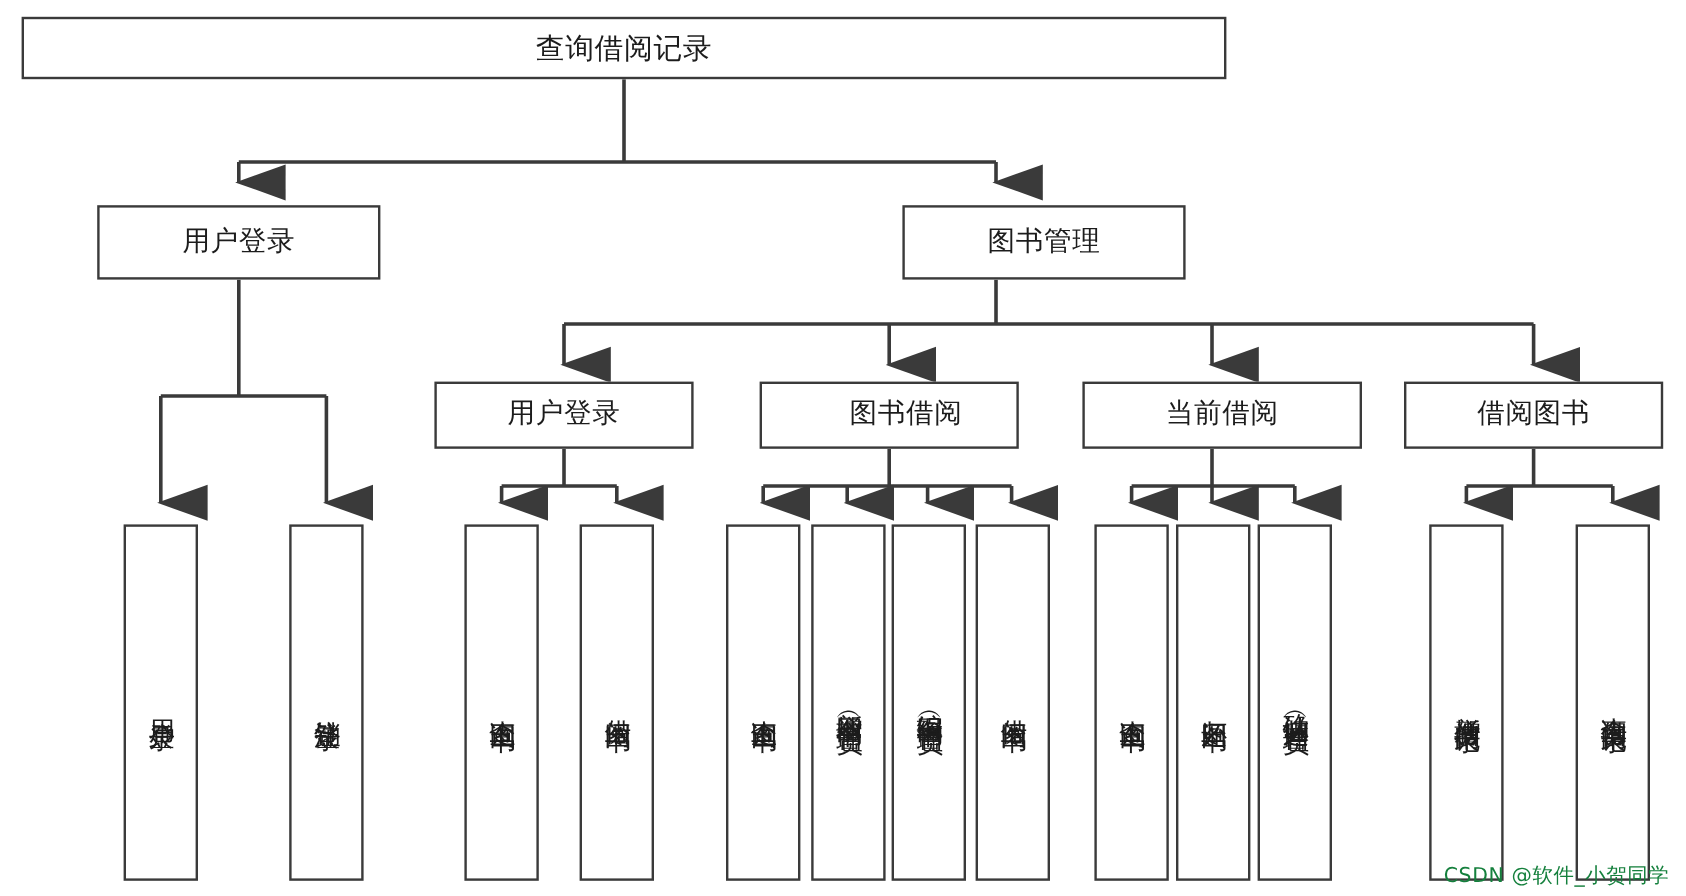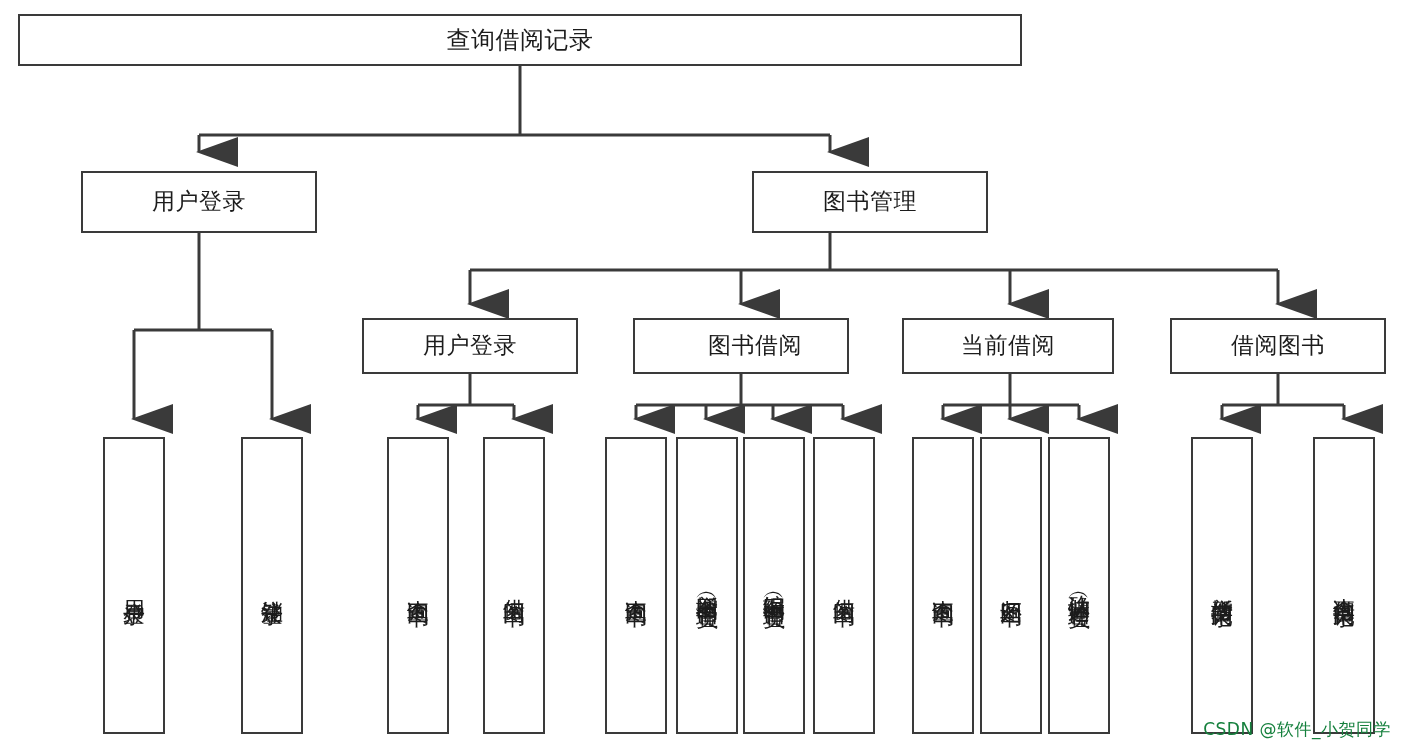--- a/index.html
+++ b/index.html
@@ -140,21 +140,21 @@
   <div class="node h" style="left:712px; top:171px; width:236px; height:62px;margin-left:40px;">
     <span>图书管理</span>
   </div>
 
   <div class="node h" style="left:362px; top:318px; width:216px; height:56px;">
     <span>用户登录</span>
   </div>
   <div class="node h" style="left:633px; top:318px; width:216px; height:56px;padding-left:28px;">
     <span>图书借阅</span>
   </div>
-  <div class="node h" style="left:902px; top:318px; width:212px; height:56px;">
+  <div class="node h" style="left:902px; top:318px; width:233px; height:56px;">
     <span>当前借阅</span>
   </div>
   <div class="node h" style="left:1170px; top:318px; width:216px; height:56px;">
     <span>借阅图书</span>
   </div>
 
   <div class="node v" style="left:103px; top:437px; width:62px; height:297px;">
     <span class="vtext">用户登录</span>
   </div>
   <div class="node v" style="left:241px; top:437px; width:62px; height:297px;">

